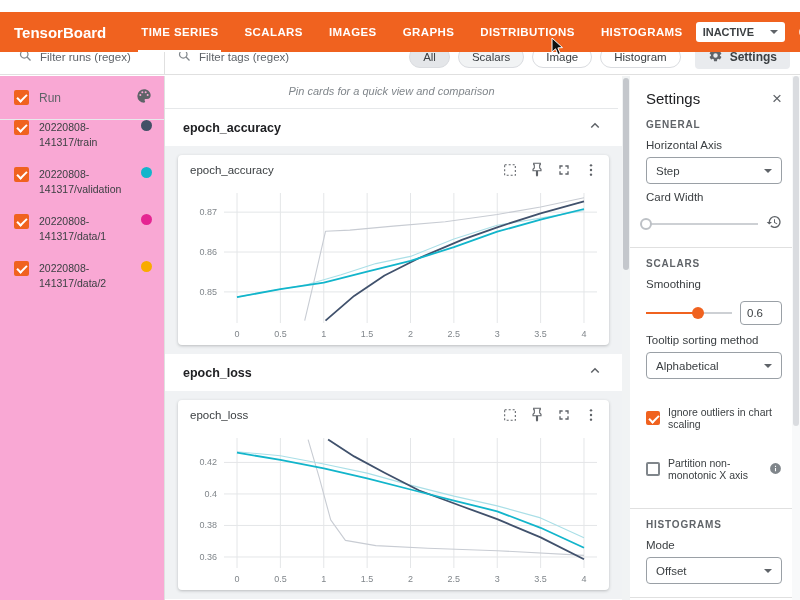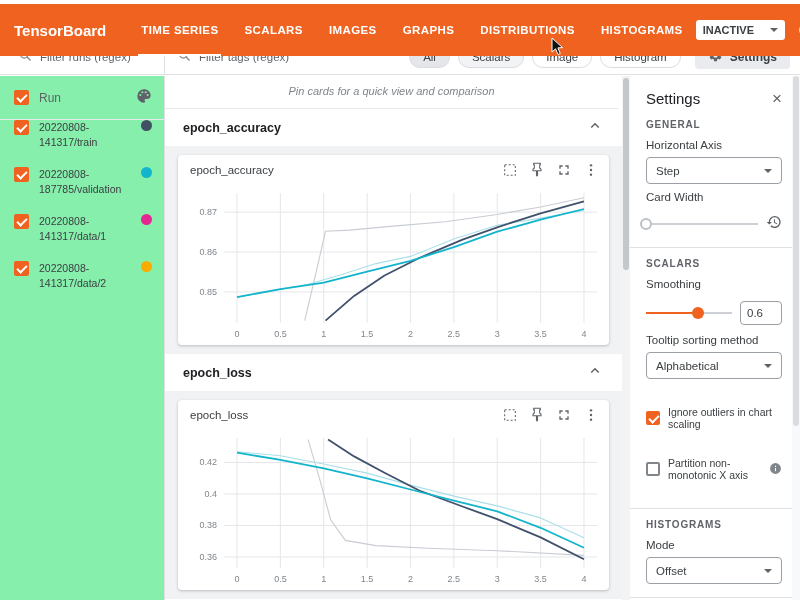--- a/index.html
+++ b/index.html
@@ -1,21 +1,21 @@
 <!DOCTYPE html>
 <html style="--accent: #f0621f;"><head>
 <meta charset="utf-8">
 <style>
   :root{ --accent:#f0621f; }
   *{ box-sizing:border-box; margin:0; padding:0; }
   html,body{ width:800px; height:600px; overflow:hidden; background:#fff;
     font-family:"Liberation Sans", sans-serif; position:relative; }
 
   
-  .topbar{ position:absolute; top:4px; left:0; right:0; height:52px; background:var(--accent);
+  .topbar{ position:absolute; top:12px; left:0; right:0; height:40px; background:var(--accent);
     display:flex; align-items:center; color:#fff; z-index:6; }
   .brand{ font-size:15px; font-weight:bold; padding:0 22px 0 14px; white-space:nowrap; }
   .tabs{ display:flex; height:100%; }
   .tab{ font-size:11.5px; font-weight:bold; letter-spacing:.4px; padding:0 13px; display:flex;
     align-items:center; position:relative; white-space:nowrap; cursor:pointer; }
   .tab.active::after{ content:""; position:absolute; left:10px; right:10px; bottom:0; height:2px; background:#fff; }
   .topbar-right{ margin-left:auto; display:flex; align-items:center; gap:11px; padding-right:12px; }
   .status-select{ background:#fff; color:#3c4043; border-radius:3px; padding:4px 7px; font-size:11px;
     font-weight:bold; display:flex; align-items:center; gap:16px; cursor:pointer; }
   .hicon{ width:20px; height:20px; display:flex; align-items:center; justify-content:center; cursor:pointer; }
@@ -33,21 +33,21 @@
     background:#fff; cursor:pointer; white-space:nowrap; }
   .chip.selected{ background:#e4e6e9; }
   .chip.hover{ background:#f1f3f4; }
   .settings-btn{ display:flex; align-items:center; gap:7px; background:#e9ebee; border:none; border-radius:4px;
     padding:0 13px; margin:5px 10px 5px 0; font-size:12px; color:#3c4043; font-weight:bold; cursor:pointer;
     font-family:"Liberation Sans", sans-serif; }
 
   
   .content{ position:absolute; top:76px; left:0; right:0; bottom:0; display:flex; }
 
-  .runs-panel{ width:165px; border-right:1px solid #e0e0e0; background:#86efac; flex:none; }
+  .runs-panel{ width:165px; border-right:1px solid #e0e0e0; background:#f9a8d4; flex:none; }
   .runs-header{ height:44px; display:flex; align-items:center; gap:10px; padding:0 12px 0 14px;
     border-bottom:1px solid #e8eaed; }
   .runs-header .lbl{ flex:1; font-size:12px; color:#5f6368; }
   .run-row{ height:47px; display:flex; align-items:flex-start; gap:10px; padding:0 12px 0 14px; cursor:pointer; }
   .run-name{ flex:1; font-size:10.5px; color:#3c4043; line-height:1.4; }
   .run-name span{ display:block; }
   .run-dot{ width:11px; height:11px; border-radius:50%; flex:none; }
 
   .cb{ width:15px; height:15px; border-radius:2px; border:2px solid #80868b; flex:none; position:relative; cursor:pointer; }
   .cb.checked{ background:var(--accent); border-color:var(--accent); }
@@ -186,21 +186,21 @@
       <div class="run-name">
         <span>20220808-</span>
           <span>141317/train</span>
       </div>
       <span class="run-dot" style="background-color: rgb(66, 80, 102);"></span>
     </div>
     <div class="run-row">
       <span class="cb checked"></span>
       <div class="run-name">
         <span>20220808-</span>
-          <span>187785/validation</span>
+          <span>141317/validation</span>
       </div>
       <span class="run-dot" style="background-color: rgb(18, 181, 203);"></span>
     </div>
     <div class="run-row">
       <span class="cb checked"></span>
       <div class="run-name">
         <span>20220808-</span>
           <span>141317/data/1</span>
       </div>
       <span class="run-dot" style="background-color: rgb(229, 37, 146);"></span>

